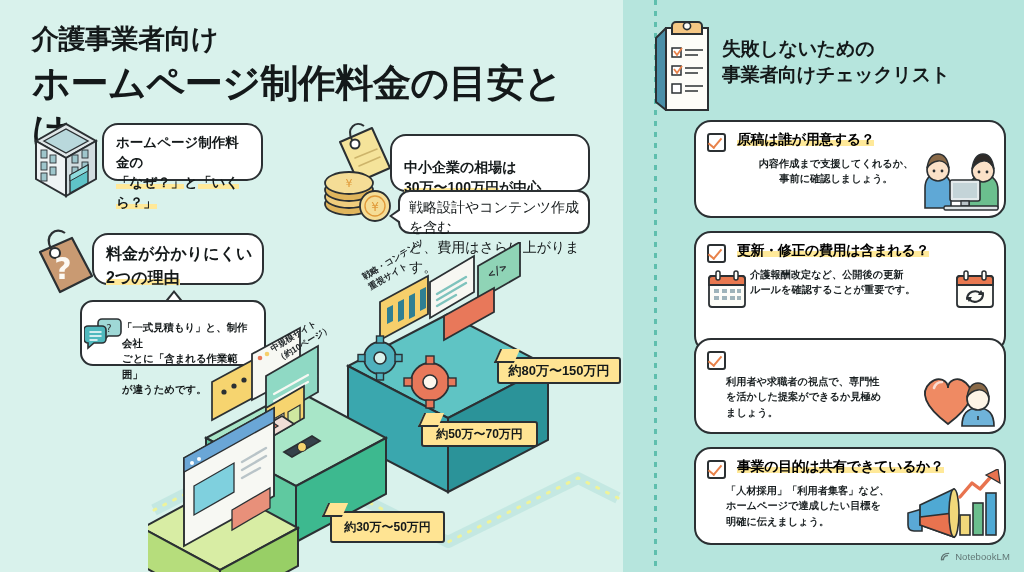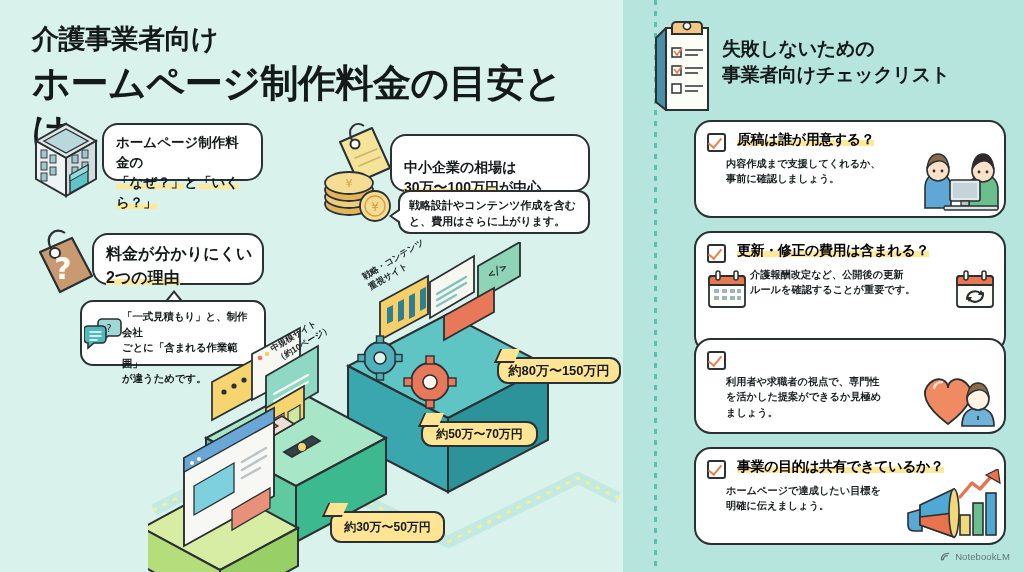--- a/index.html
+++ b/index.html
@@ -32,39 +32,39 @@
   .bubble{position:absolute;background:#fff;border:2.2px solid #2b3033;border-radius:16px;
     box-sizing:border-box;color:#14191a;}
   .bubble.thin{border-width:2px;}
   .hl{background:linear-gradient(transparent 58%, #ffe999 58%, #ffe999 94%, transparent 94%);}
 
   .b1{left:102px;top:123px;width:161px;height:58px;padding:8px 10px 0 12px;
      font-size:13.5px;font-weight:700;line-height:1.48;}
   .b2{left:390px;top:122px;width:200px;height:58px;padding:21px 10px 0 12px;
      font-size:14px;font-weight:700;line-height:1.45;margin-top:12px;}
   .b3{left:398px;top:190px;width:192px;height:44px;padding:6px 8px 0 9px;
-     font-size:11px;font-weight:700;line-height:1.42;border-radius:12px;}
+     font-size:14px;font-weight:400;line-height:1.42;border-radius:12px;}
   .b4{left:92px;top:233px;width:172px;height:52px;padding:7px 8px 0 12px;
      font-size:16px;font-weight:700;line-height:1.48;}
-  .b5{left:80px;top:300px;width:186px;height:66px;padding:7px 8px 0 40px;
+  .b5{left:80px;top:300px;width:186px;height:66px;padding:18px 8px 0 40px;
      font-size:10.4px;font-weight:700;line-height:1.5;border-radius:13px;}
 
   
   .tail{position:absolute;width:0;height:0;}
   .tail-up{border-left:9px solid transparent;border-right:9px solid transparent;
     border-bottom:11px solid #2b3033;}
   .tail-up-in{border-left:7px solid transparent;border-right:7px solid transparent;
     border-bottom:9px solid #fff;position:absolute;left:-7px;top:3px;}
   .tail-left{border-top:8px solid transparent;border-bottom:8px solid transparent;
     border-right:11px solid #2b3033;}
   .tail-left-in{border-top:6px solid transparent;border-bottom:6px solid transparent;
     border-right:9px solid #fff;position:absolute;left:3px;top:-6px;}
 
   
-  .pill{position:absolute;background:#ffe493;border:2.2px solid #2b3033;border-radius:11px;
+  .pill{position:absolute;background:#ffe493;border:2.2px solid #2b3033;border-radius:3px;
     font-weight:700;color:#14191a;display:flex;align-items:center;justify-content:center;
     box-sizing:border-box;}
   .p80{left:497px;top:357px;width:124px;height:27px;font-size:13px;}
   .p50{left:421px;top:421px;width:117px;height:26px;font-size:12px;}
   .p30{left:330px;top:511px;width:115px;height:32px;font-size:12px;}
   .pill-notch{position:absolute;width:18px;height:12px;background:#ffe493;
     border-left:2.2px solid #2b3033;border-bottom:2.2px solid #2b3033;transform:skewX(-24deg);}
   .isolabel{position:absolute;font-size:8.6px;font-weight:700;color:#1d2326;
     line-height:1.4;transform-origin:left top;}
   .lbl-a{left:360px;top:272px;transform:rotate(-31deg);}
@@ -78,21 +78,21 @@
   .c3{top:338px;height:96px;}
   .c4{top:447px;height:98px;}
   .chead{display:flex;align-items:flex-start;gap:11px;padding:9px 10px 0 11px;}
   .cbox{flex:0 0 auto;width:15px;height:15px;border:2px solid #2b3033;border-radius:3px;
     position:relative;margin-top:2px;background:#fff;}
   .cbox::after{content:"";position:absolute;left:2px;top:0px;width:6px;height:11px;
     border-right:2.4px solid #e8824a;border-bottom:2.4px solid #e8824a;transform:rotate(40deg);}
   .ctitle{font-size:14px;font-weight:700;line-height:1.25;letter-spacing:-0.4px;}
   .cbody{padding:4px 10px 0 30px;font-size:10.2px;font-weight:700;line-height:1.5;color:#1a2022;}
   .cbody.pad-ico{padding-left:54px;padding-right:58px;}
-  .cbody.pad-r{padding-right:58px;}
+  .cbody.pad-r{padding-right:58px;text-align:center;}
   .cbody.pad-r2{padding-right:92px;}
 
   .art{position:absolute;}
 </style>
 </head>
 <body>
 
 <div class="page">
 
   <div class="panel-left"></div>
@@ -437,20 +437,21 @@
   </div>
 
   <div class="ccard c4">
     <div class="chead">
       <div class="cbox"></div>
       <div class="ctitle">
         <span class="hl">事業の目的は共有できているか？</span>
       </div>
     </div>
     <div class="cbody pad-r2">
+      <div>「人材採用」「利用者集客」など、</div>
       <div>ホームページで達成したい目標を</div>
       <div>明確に伝えましょう。</div>
     </div>
     <svg class="art" style="left:206px;top:20px;" width="102" height="70" viewBox="0 0 102 70">
       <path d="M6 44 L6 56 Q6 62 12 62 L20 62 L20 40 Z" fill="#5aa8d6" stroke="#2b3033" stroke-width="1.6"></path>
       <path d="M18 36 L52 20 L52 68 L18 56 Z" fill="#4fa9d4" stroke="#2b3033" stroke-width="1.8" stroke-linejoin="round"></path>
       <path d="M18 48 L52 44 L52 68 L18 56 Z" fill="#e8734f" stroke="#2b3033" stroke-width="1.6"></path>
       <ellipse cx="52" cy="44" rx="5" ry="24" fill="#f2d87a" stroke="#2b3033" stroke-width="1.6"></ellipse>
       <rect x="58" y="46" width="10" height="20" fill="#f2d87a" stroke="#2b3033" stroke-width="1.6"></rect>
       <rect x="71" y="34" width="10" height="32" fill="#6bbf8e" stroke="#2b3033" stroke-width="1.6"></rect>

